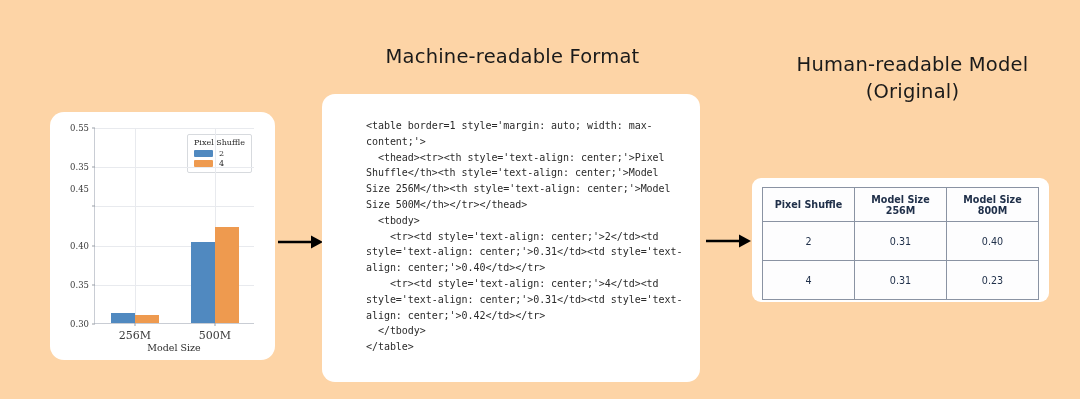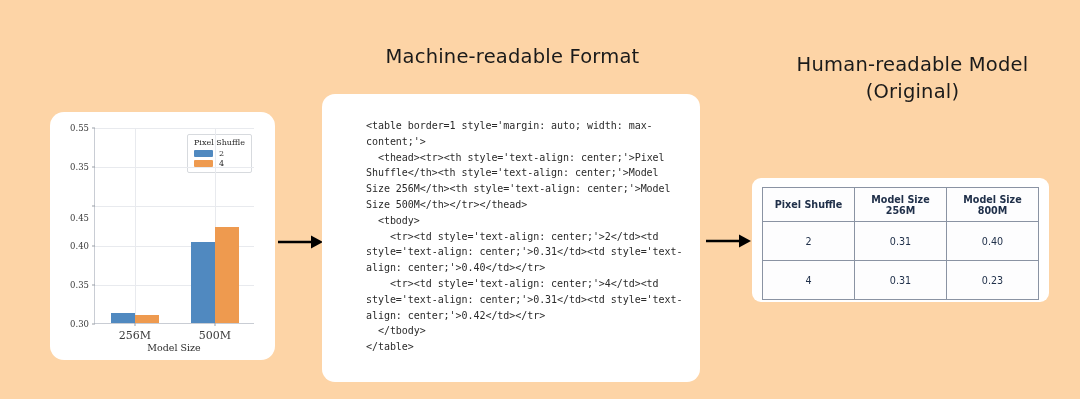--- a/index.html
+++ b/index.html
@@ -132,21 +132,21 @@
     <div class="ytick-mark" style="top: 196px;"></div>
         <div class="ytick-label" style="top: 196px; padding-left: 41px;">0.30</div>
         <div class="gridline" style="top: 156.8px;"></div>
         <div class="ytick-mark" style="top: 156.8px;"></div>
         <div class="ytick-label" style="top: 156.8px;">0.35</div>
         <div class="gridline" style="top: 117.6px;"></div>
         <div class="ytick-mark" style="top: 117.6px;"></div>
         <div class="ytick-label" style="top: 117.6px;">0.40</div>
         <div class="gridline" style="top: 78.4px;"></div>
         <div class="ytick-mark" style="top: 78.4px;"></div>
-        <div class="ytick-label" style="top: 90px;">0.45</div>
+        <div class="ytick-label" style="top: 61px;">0.45</div>
         <div class="gridline" style="top: 39.2px;"></div>
         <div class="ytick-mark" style="top: 39.2px;"></div>
         <div class="ytick-label" style="top: 39.2px;">0.35</div>
         <div class="gridline" style="top: 0px;"></div>
         <div class="ytick-mark" style="top: 0px;"></div>
         <div class="ytick-label" style="top: 0px;">0.55</div>
         <div class="vgridline" style="left: 40px;"></div>
         <div class="xtick-mark" style="left: 40px;"></div>
         <div class="xtick-label" style="left: 40px;">256M</div>
         <div class="bar" style="left: 16px; width: 24px; height: 10.192px; background: rgb(80, 137, 192);"></div>

